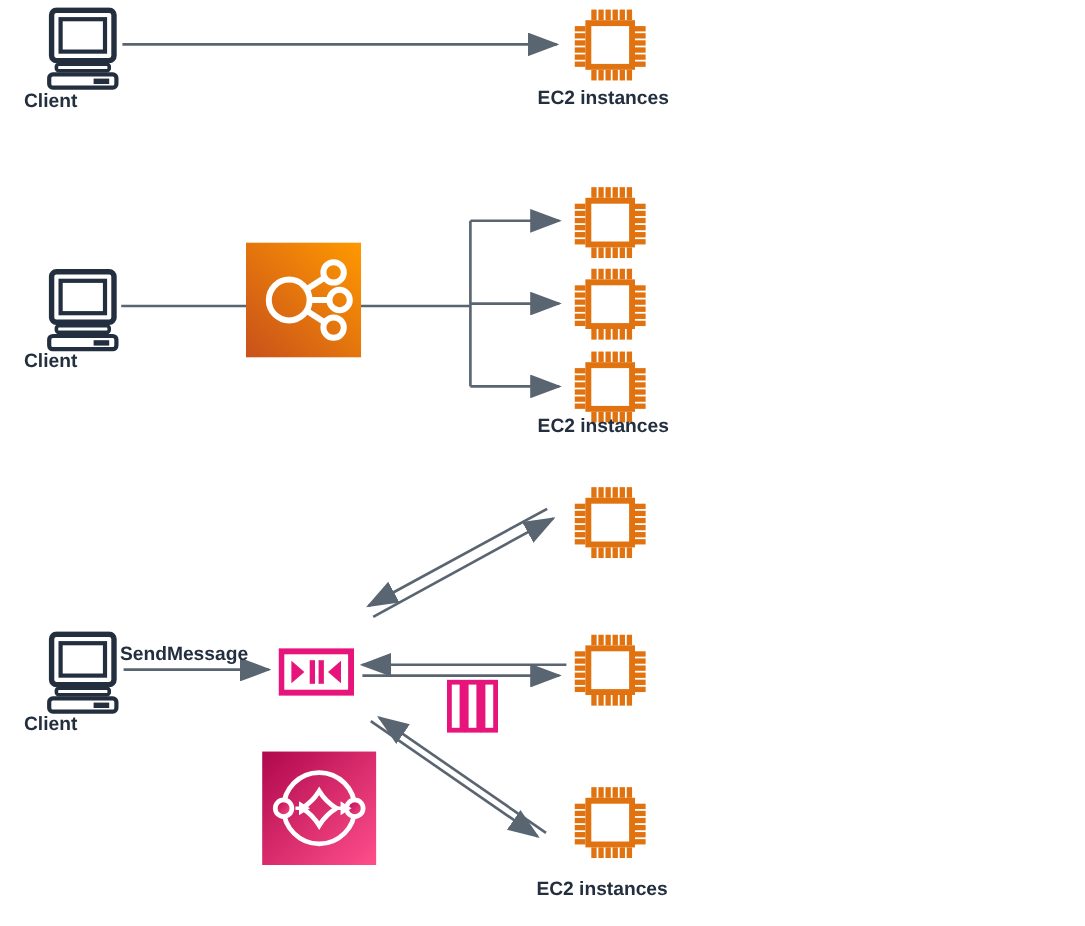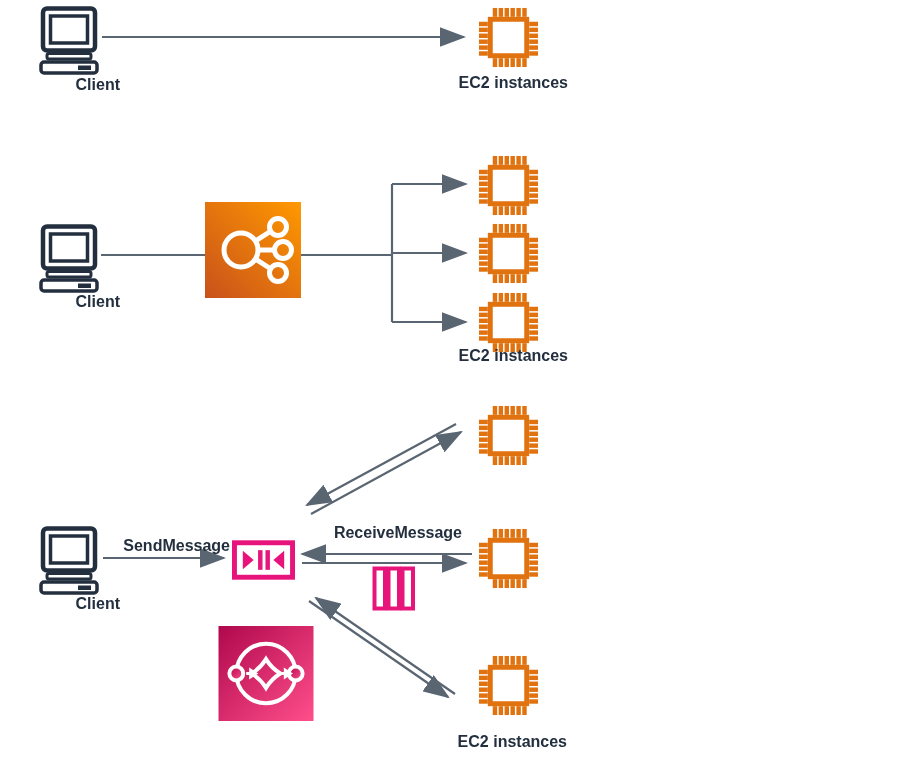--- a/index.html
+++ b/index.html
@@ -1,20 +1,20 @@
 <!DOCTYPE html>
 <html><head>
 <meta charset="utf-8">
 <style>
   html,body{margin:0;padding:0;}
   body{width:904px;height:772px;background:#ffffff;font-family:"Liberation Sans",sans-serif;}
   #canvas{position:relative;width:904px;height:772px;overflow:hidden;background:#ffffff;}
   #connectors{position:absolute;left:0;top:0;width:904px;height:772px;}
   .node{position:absolute;}
-  .lbl{position:absolute;font-weight:600;font-size:16px;color:#232F3E;text-align:right;white-space:nowrap;}
+  .lbl{position:absolute;font-weight:600;font-size:16px;color:#232F3E;text-align:left;white-space:nowrap;}
   .icon{display:block;}
 </style>
 </head>
 <body>
 
 <svg width="0" height="0" style="position:absolute" aria-hidden="true">
   <defs>
     <linearGradient id="elbGrad" x1="0" y1="1" x2="1" y2="0">
       <stop offset="0" stop-color="#C8511B"></stop>
         <stop offset="1" stop-color="#FF9900"></stop>
@@ -159,21 +159,20 @@
   <div class="lbl" style="left:448px;top:347px;width:120px">EC2 instances</div>
 
   <svg class="node icon" style="left:36px;top:526px" width="66" height="70">
       <use href="#sym-client"></use>
     </svg>
   <div class="lbl" style="left:20px;top:595px;width:100px">Client</div>
   <div class="lbl" style="left:100px;top:537px;width:130px">SendMessage</div>
   <svg class="node icon" style="left:232px;top:540px" width="63" height="40">
       <use href="#sym-queue"></use>
     </svg>
-  <div class="lbl" style="left:302px;top:524px;width:160px">ReceiveMessage</div>
   <svg class="node icon" style="left:372px;top:566px" width="44" height="45">
       <use href="#sym-messages"></use>
     </svg>
   <svg class="node icon" style="left:218px;top:626px" width="96" height="95">
       <use href="#sym-sqs"></use>
     </svg>
   <svg class="node icon" style="left:477px;top:404px" width="63" height="63">
       <use href="#sym-ec2chip"></use>
     </svg>
   <svg class="node icon" style="left:477px;top:527px" width="63" height="63">

